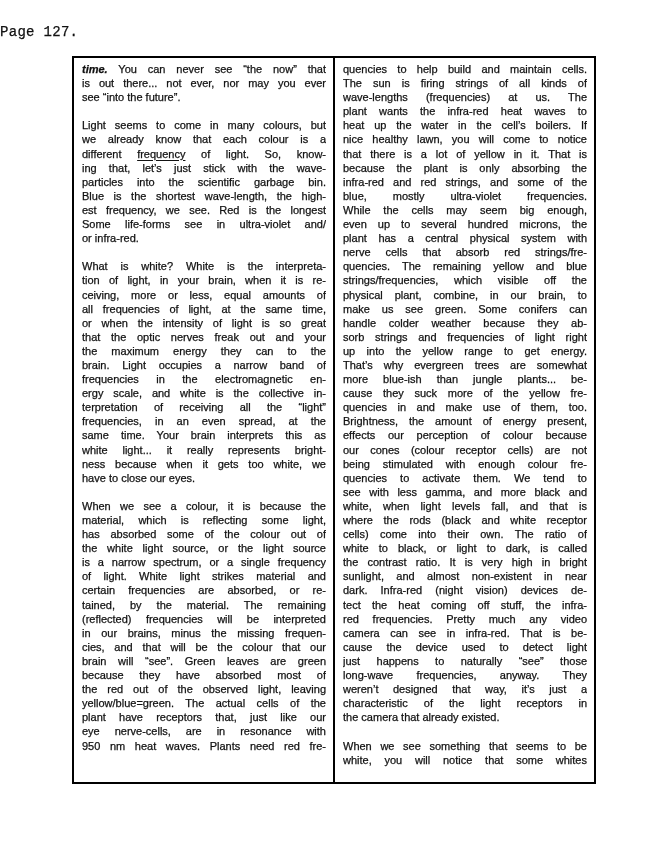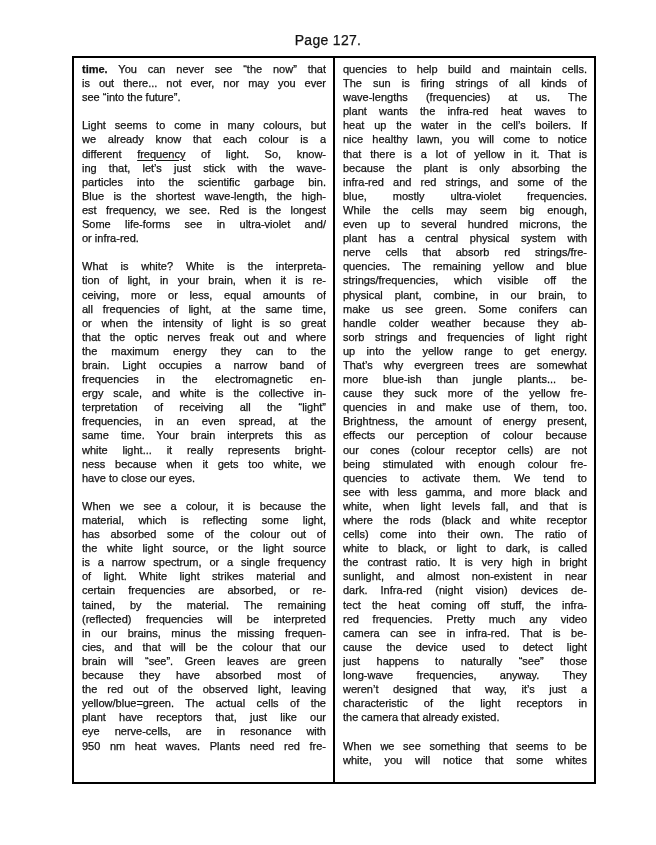--- a/index.html
+++ b/index.html
@@ -10,26 +10,26 @@
   body {
     position: relative;
     width: 656px;
     height: 845px;
     font-family: "Liberation Sans", "DejaVu Sans", sans-serif;
     color: #121212;
     -webkit-text-stroke: 0.25px #121212;
   }
   .page-header {
     position: absolute;
-    top: 32px;
+    top: 24px;
     left: 0;
     width: 100%;
-    text-align: center;
     font-size: 14px;
     letter-spacing: 0.3px;
+    font-family: Liberation Mono, monospace;
   }
   .content-box {
     position: absolute;
     left: 72px;
     top: 56px;
     width: 524px;
     height: 728px;
     border: 2px solid #000;
     box-sizing: border-box;
     background: #fff;
@@ -53,21 +53,21 @@
     text-align: justify;
     text-align-last: justify;
     white-space: normal;
   }
   .line.last {
     text-align-last: left;
   }
   .paragraph + .paragraph {
     margin-top: 14.1px;
   }
-  strong { font-weight: bold; }
+  strong { font-weight: bold; font-style: italic; }
   u { text-underline-offset: 1.5px; margin-top: 8px; }
 </style>
 </head>
 <body>
 
 <div class="page-header">Page 127.</div>
 
 <div class="content-box">
   <div class="column" id="col-left">
       <div class="paragraph">
@@ -85,21 +85,21 @@
         <div class="line">est frequency, we see. Red is the longest</div>
         <div class="line">Some life-forms see in ultra-violet and/</div>
         <div class="line last">or infra-red.</div>
       </div>
       <div class="paragraph">
         <div class="line">What is white? White is the interpreta-</div>
         <div class="line">tion of light, in your brain, when it is re-</div>
         <div class="line">ceiving, more or less, equal amounts of</div>
         <div class="line">all frequencies of light, at the same time,</div>
         <div class="line">or when the intensity of light is so great</div>
-        <div class="line">that the optic nerves freak out and where</div>
+        <div class="line">that the optic nerves freak out and your</div>
         <div class="line">the maximum energy they can to the</div>
         <div class="line">brain. Light occupies a narrow band of</div>
         <div class="line">frequencies in the electromagnetic en-</div>
         <div class="line">ergy scale, and white is the collective in-</div>
         <div class="line">terpretation of receiving all the “light”</div>
         <div class="line">frequencies, in an even spread, at the</div>
         <div class="line">same time. Your brain interprets this as</div>
         <div class="line">white light... it really represents bright-</div>
         <div class="line">ness because when it gets too white, we</div>
         <div class="line last">have to close our eyes.</div>

